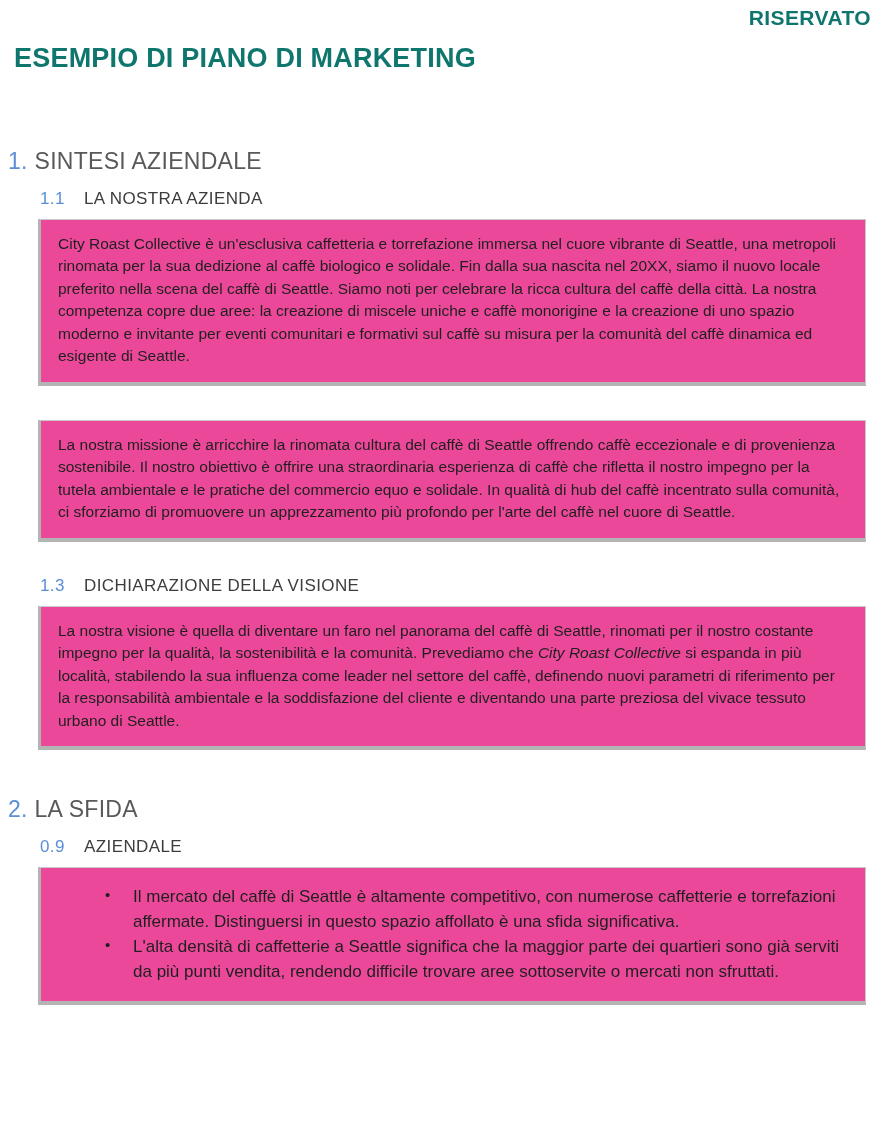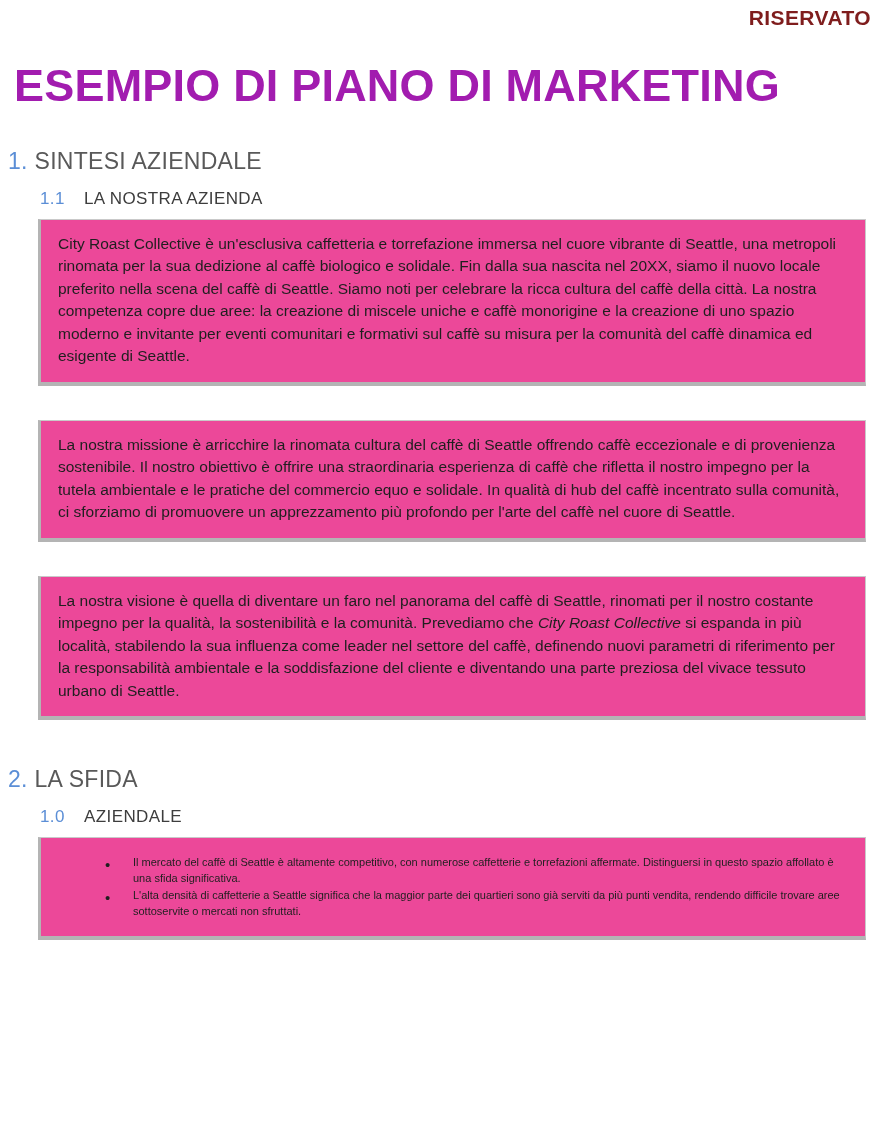--- a/index.html
+++ b/index.html
@@ -26,37 +26,36 @@
   }
 
   
   .confidential-bar {
     position: absolute;
     top: 6px;
     right: 22px;
     font-size: 21px;
     font-weight: bold;
     letter-spacing: 0.4px;
-    color: #7f1d1d;
+    color: #0f766e;
     text-align: right;
     white-space: nowrap;
   }
 
   .doc-title {
     position: absolute;
     top: 42px;
     left: 14px;
     width: 840px;
-    font-size: 45px;
+    font-size: 27px;
     line-height: 1.25;
     font-weight: bold;
     letter-spacing: 0.2px;
-    color: #a21caf;
+    color: #0f766e;
     text-transform: uppercase;
-    margin-top: 16px;
   }
 
   
   .content {
     position: absolute;
     top: 148px;
     left: 0;
     width: 893px;
   }
 
@@ -114,21 +113,21 @@
   }
 
   
   .textbox ul {
     margin: 4px 0 2px 0;
     padding: 0 0 0 47px;
     list-style: none;
   }
   .textbox ul li {
     position: relative;
-    font-size: 11px;
+    font-size: 17px;
     line-height: 1.45;
     color: #1f1f1f;
     padding-left: 28px;
     margin-bottom: 1px;
   }
   .textbox ul li::before {
     content: "\2022";
     position: absolute;
     left: 0;
     top: -1px;
@@ -164,33 +163,36 @@
     </div>
 
     <div class="gap-md"></div>
 
     <div class="textbox">
       <p>La nostra missione è arricchire la rinomata cultura del caffè di Seattle offrendo caffè eccezionale e di provenienza sostenibile. Il nostro obiettivo è offrire una straordinaria esperienza di caffè che rifletta il nostro impegno per la tutela ambientale e le pratiche del commercio equo e solidale. In qualità di hub del caffè incentrato sulla comunità, ci sforziamo di promuovere un apprezzamento più profondo per l'arte del caffè nel cuore di Seattle.</p>
     </div>
 
     <div class="gap-md"></div>
 
+    <div class="section-h2">
+      <span class="num">1.3</span><span>DICHIARAZIONE DELLA VISIONE</span>
+    </div>
     <div class="textbox">
       <p><span>La nostra visione è quella di diventare un faro nel panorama del caffè di Seattle, rinomati per il nostro costante impegno per la qualità, la sostenibilità e la comunità. Prevediamo che </span><em>City Roast Collective</em><span> si espanda in più località, stabilendo la sua influenza come leader nel settore del caffè, definendo nuovi parametri di riferimento per la responsabilità ambientale e la soddisfazione del cliente e diventando una parte preziosa del vivace tessuto urbano di Seattle.</span></p>
     </div>
 
     <div class="gap-lg"></div>
 
     <div class="section-h1">
       <span class="num">2.</span>
       <span>LA SFIDA</span>
     </div>
 
     <div class="section-h2">
-      <span class="num">1.0</span><span>AZIENDALE</span>
+      <span class="num">0.9</span><span>AZIENDALE</span>
     </div>
     <div class="textbox">
       <ul>
         <li>Il mercato del caffè di Seattle è altamente competitivo, con numerose caffetterie e torrefazioni affermate. Distinguersi in questo spazio affollato è una sfida significativa.</li>
         <li>L'alta densità di caffetterie a Seattle significa che la maggior parte dei quartieri sono già serviti da più punti vendita, rendendo difficile trovare aree sottoservite o mercati non sfruttati.</li>
       </ul>
     </div>
 
   </div>
 </div>

